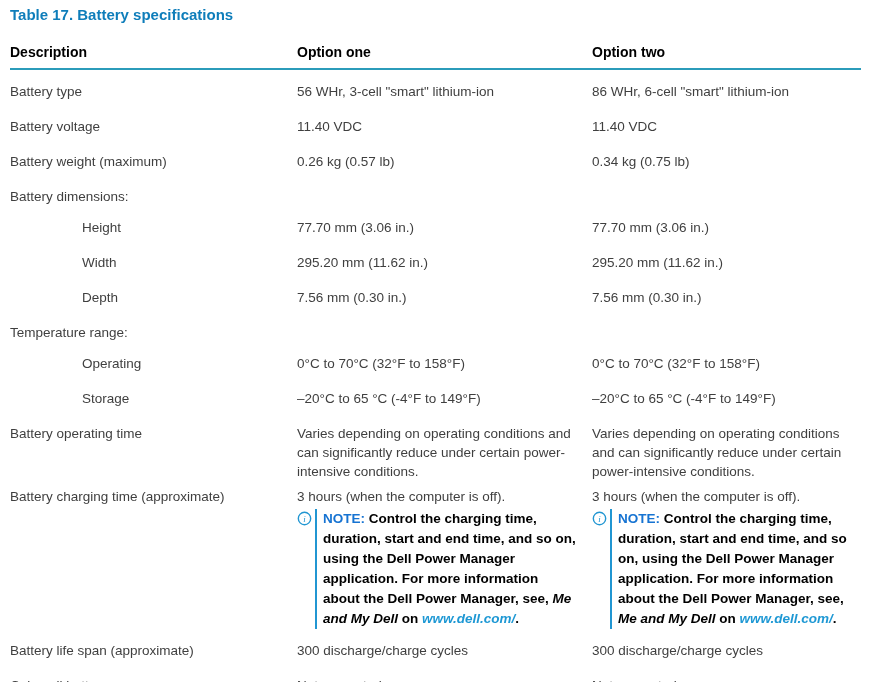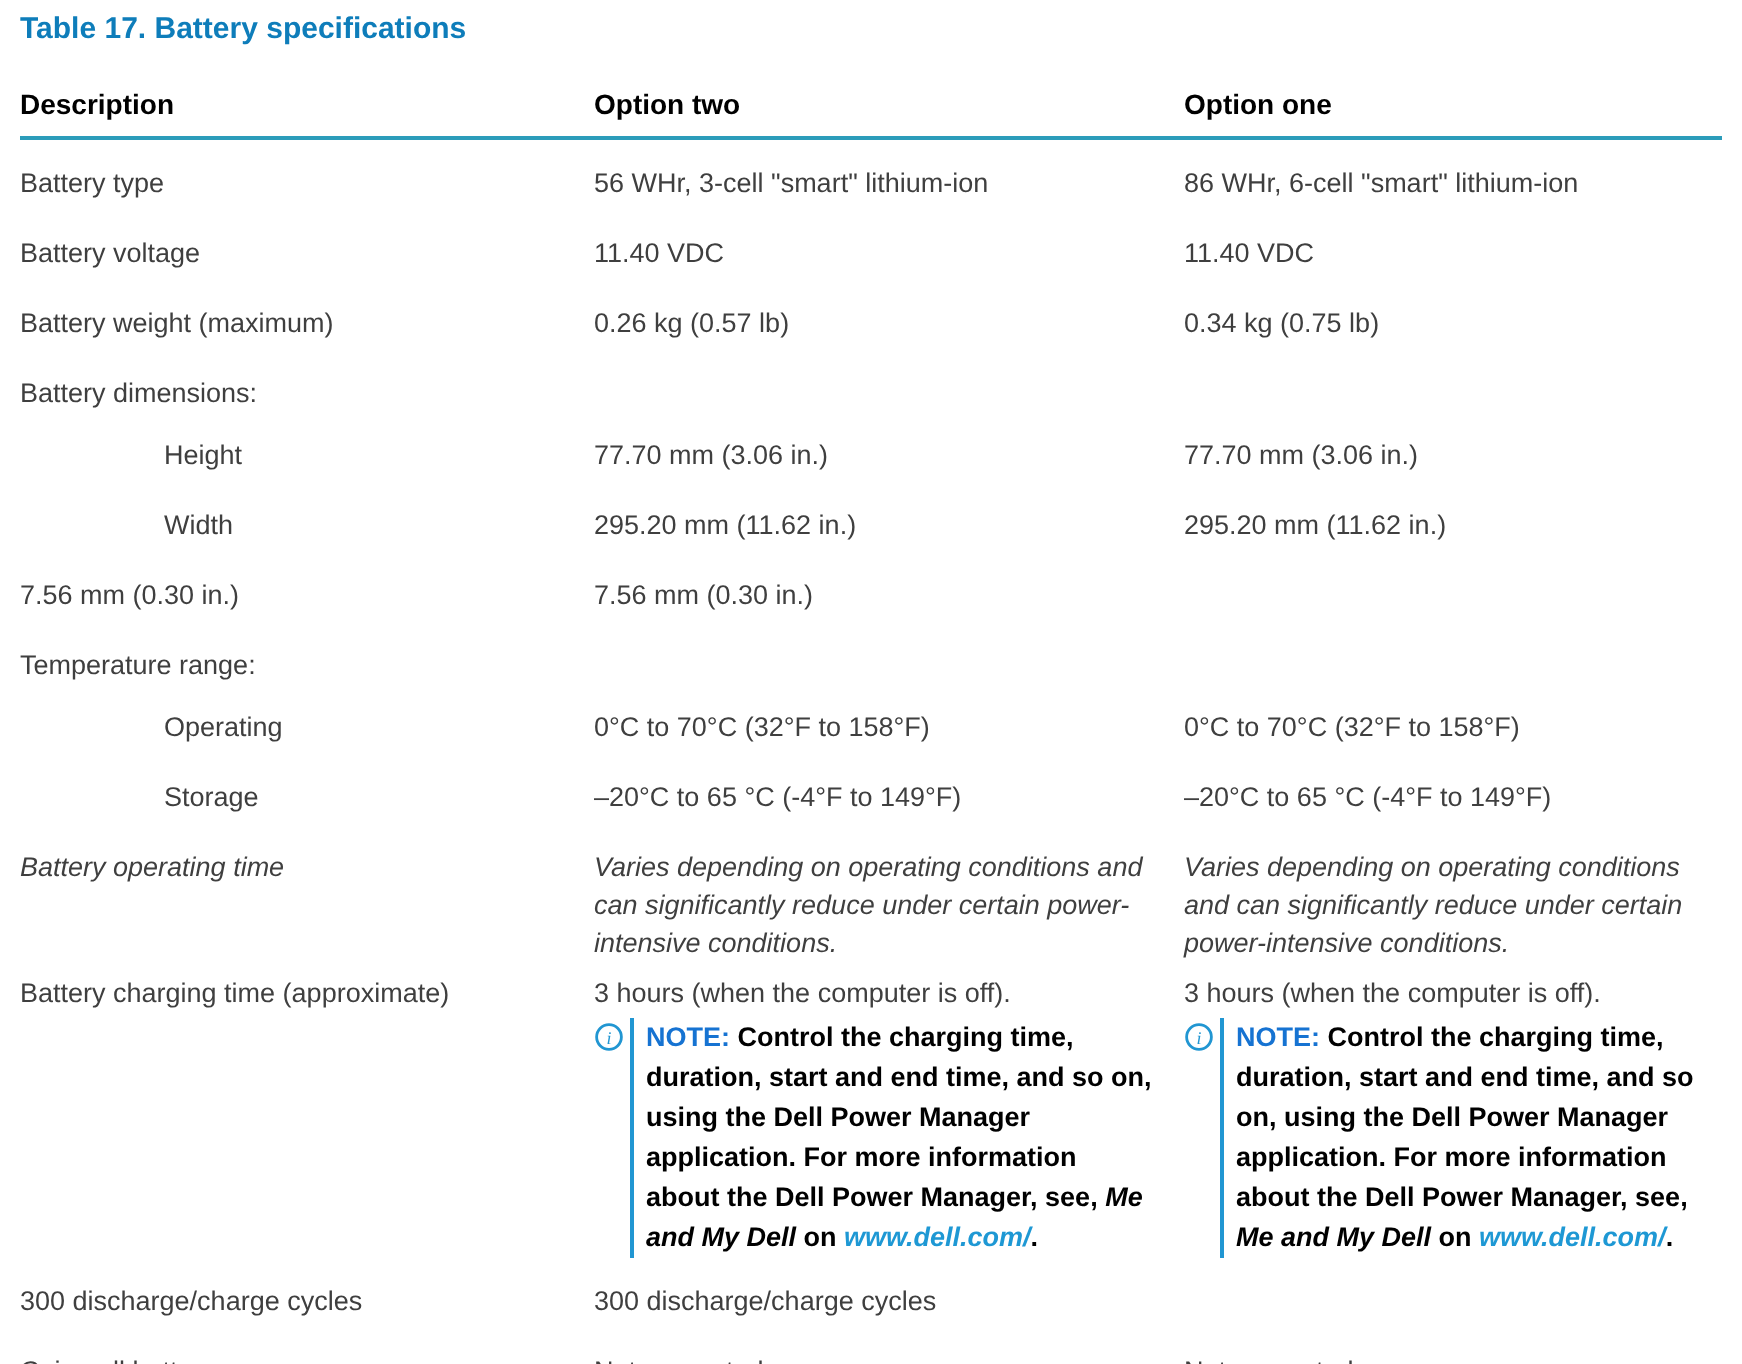--- a/index.html
+++ b/index.html
@@ -30,21 +30,21 @@
     border-bottom:2px solid var(--rule-teal);
     padding-bottom:6px;
     margin-top:18px;
   }
   .header-cell{
     font-size:14px;font-weight:bold;color:#000;line-height:19px;
   }
   #rows{padding-top:12px;}
   .row{margin-bottom:16px;}
   .row.group{margin-bottom:12px;}
-  .row.para{margin-bottom:6px;font-style:italic;}
+  .row.para{margin-bottom:6px;}
   .row.note{margin-bottom:12px;}
   .cell{
     font-size:13.5px;line-height:19px;color:var(--body-text);
     padding-right:14px;vertical-align:top;
   }
   .cell.indent{padding-left:72px;}
   .note-block{
     display:flex;align-items:stretch;margin-top:3px;
   }
   .note-icon{
@@ -65,22 +65,22 @@
 </style>
 </head>
 <body>
 
 <div class="page">
   <div class="table-title">Table 17. Battery specifications</div>
 
   <div>
     <div class="grid header-row">
       <div class="header-cell">Description</div>
+      <div class="header-cell">Option one</div>
       <div class="header-cell">Option two</div>
-      <div class="header-cell">Option one</div>
     </div>
     <div id="rows">
         <div class="grid row simple">
           <div class="cell">Battery type</div>
           <div class="cell">56 WHr, 3-cell "smart" lithium-ion</div>
           <div class="cell">86 WHr, 6-cell "smart" lithium-ion</div>
         </div>
         <div class="grid row simple">
           <div class="cell">Battery voltage</div>
           <div class="cell">11.40 VDC</div>
@@ -100,20 +100,21 @@
           <div class="cell indent">Height</div>
           <div class="cell">77.70 mm (3.06 in.)</div>
           <div class="cell">77.70 mm (3.06 in.)</div>
         </div>
         <div class="grid row sub">
           <div class="cell indent">Width</div>
           <div class="cell">295.20 mm (11.62 in.)</div>
           <div class="cell">295.20 mm (11.62 in.)</div>
         </div>
         <div class="grid row sub">
+          <div class="cell indent">Depth</div>
           <div class="cell">7.56 mm (0.30 in.)</div>
           <div class="cell">7.56 mm (0.30 in.)</div>
         </div>
         <div class="grid row group">
           <div class="cell">Temperature range:</div>
           <div class="cell"></div>
           <div class="cell"></div>
         </div>
         <div class="grid row sub">
           <div class="cell indent">Operating</div>
@@ -149,20 +150,21 @@
               <span class="note-icon"><svg viewBox="0 0 16 16" width="15" height="15" aria-hidden="true">
                   <circle cx="8" cy="8" r="6.6" fill="none" stroke="currentColor" stroke-width="1.5"></circle>
                   <text x="8" y="11.6" text-anchor="middle" font-size="9.5" font-family="Liberation Serif, serif" font-style="italic" fill="currentColor">i</text>
                 </svg></span>
               <div class="note-bar"></div>
               <div class="note-text"><span class="note-label">NOTE: </span><span>Control the charging time, duration, start and end time, and so on, using the Dell Power Manager application. For more information about the Dell Power Manager, see, </span><span class="note-italic">Me and My Dell</span><span> on </span><a class="note-link">www.dell.com/</a><span>.</span></div>
             </div>
           </div>
         </div>
         <div class="grid row simple">
+          <div class="cell">Battery life span (approximate)</div>
           <div class="cell">300 discharge/charge cycles</div>
           <div class="cell">300 discharge/charge cycles</div>
         </div>
         <div class="grid row simple">
           <div class="cell">Coin-cell battery</div>
           <div class="cell">Not supported</div>
           <div class="cell">Not supported</div>
         </div>
       </div>
   </div>

